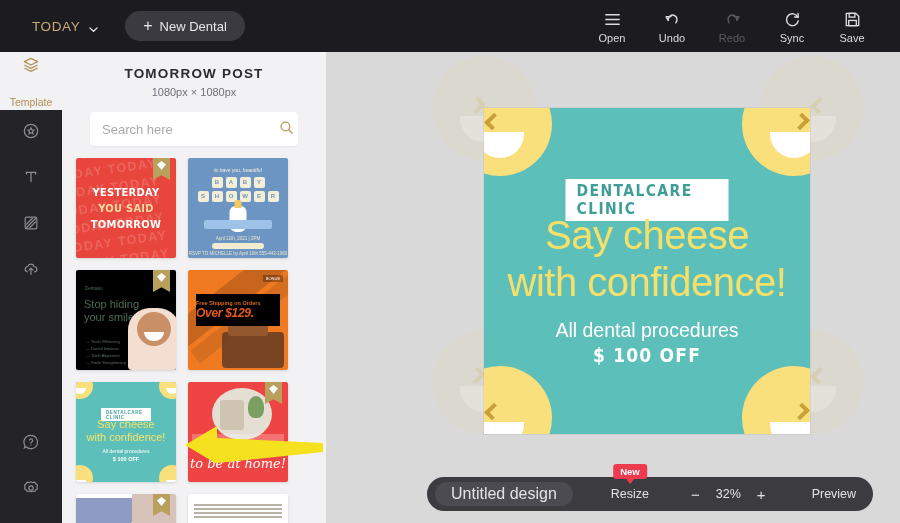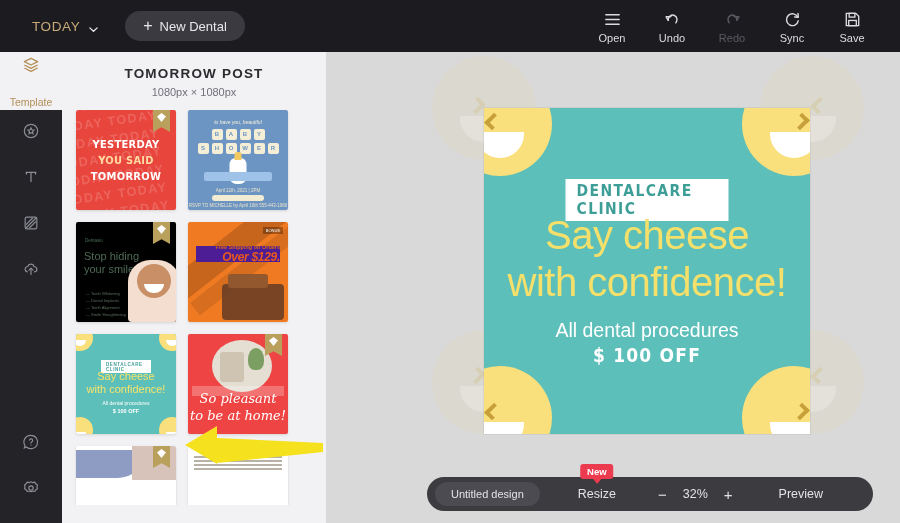--- a/index.html
+++ b/index.html
@@ -187,23 +187,23 @@
   .t-orange { background: #f07a22; }
   .t-orange .stripe {
     position:absolute; width: 160px; height: 26px; background: rgba(0,0,0,.17);
     transform: rotate(-38deg); left: -30px; top: 8px;
   }
   .t-orange .stripe2 {
     position:absolute; width: 160px; height: 16px; background: rgba(0,0,0,.10);
     transform: rotate(-38deg); left: -10px; top: 30px;
   }
   .t-orange .card {
-    position:absolute; left:8px; right:8px; top:24px; height:16px;
-    background:#4c1d95; display:flex; flex-direction:column;
-    align-items:flex-end; justify-content:center;
+    position:absolute; left:8px; right:8px; top:24px; height:32px;
+    background:#000000; display:flex; flex-direction:column;
+    align-items:flex-start; justify-content:center;
   }
   .t-orange .c1 { font-size:5.5px; color:#d96a16; font-weight:bold; }
   .t-orange .c2 { font-size:12px; color:#e8591b; font-weight:bold;
     font-style: italic; letter-spacing:-0.3px; }
   .t-orange .tag { position:absolute; right:5px; top:5px; font-size:4px;
     color:#fff; background:rgba(0,0,0,.3); padding:1px 3px; }
   .t-orange .chair {
     position:absolute; right:4px; bottom:2px; width:62px; height:36px;
     background:#6b3f24; border-radius:4px; opacity:.9;
   }
@@ -335,21 +335,21 @@
   }
 
   
   .bottombar {
     position:absolute; left:427px; bottom:12px; width:446px; height:34px;
     background:#3b3b40; border-radius:17px; display:flex; align-items:center;
     z-index:50;
   }
   .doc-pill {
     margin-left:8px; height:24px; border-radius:12px; background:#4b4b51;
-    color:#e3e3e6; font-size:11px; display:flex; align-items:center;
+    color:#e3e3e6; font-size:16px; display:flex; align-items:center;
     padding:0 16px; cursor:pointer; white-space:nowrap;
   }
   .resize-wrap { position:relative; margin-left:38px; }
   .resize-btn { color:#e3e3e6; font-size:12.5px; cursor:pointer; }
   .new-tag {
     position:absolute; left:50%; transform:translateX(-50%); top:-23px;
     background:#ec3b4e; color:#fff; font-size:9.5px; font-weight:bold;
     padding:2px 7px; border-radius:3px; white-space:nowrap;
   }
   .new-tag:after {
@@ -534,20 +534,31 @@
           </svg>
       </span>
     </div>
   </div>
 </div>
 
 <div class="panel">
   <div class="panel-title">TOMORROW POST</div>
   <div class="panel-sub">1080px × 1080px</div>
 
+  <div class="searchbox">
+    <input placeholder="Search here" style="">
+    <span>
+      <svg viewBox="0 0 22 22" width="17" height="17">
+          <g fill="none" stroke="#b99a5f" stroke-width="1.7" stroke-linecap="round">
+            <circle cx="9.6" cy="9.6" r="5.6"></circle>
+            <path d="M13.8 13.8 L18.4 18.4"></path>
+          </g>
+        </svg>
+    </span>
+  </div>
 
   <div class="grid">
 
     <div class="thumb t-red">
       <div class="ghost">TODAY TODAY TODAY TODAY TODAY TODAY TODAY TODAY TODAY TODAY TODAY TODAY TODAY TODAY TODAY TODAY TODAY TODAY TODAY TODAY TODAY TODAY TODAY TODAY TODAY TODAY</div>
       <div class="rtext">
         <span>YESTERDAY</span>
         <span class="mid">YOU SAID</span>
         <span>TOMORROW</span>
       </div>

